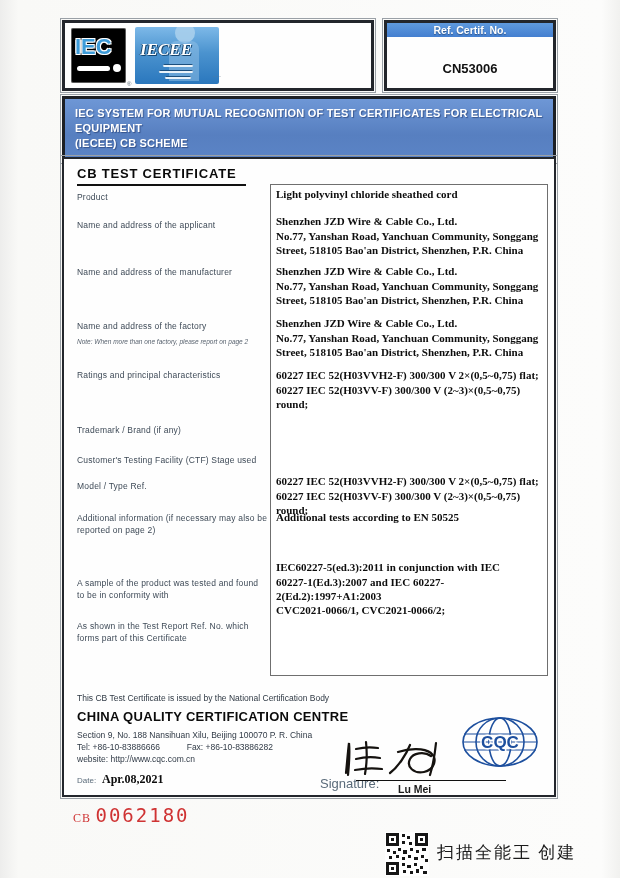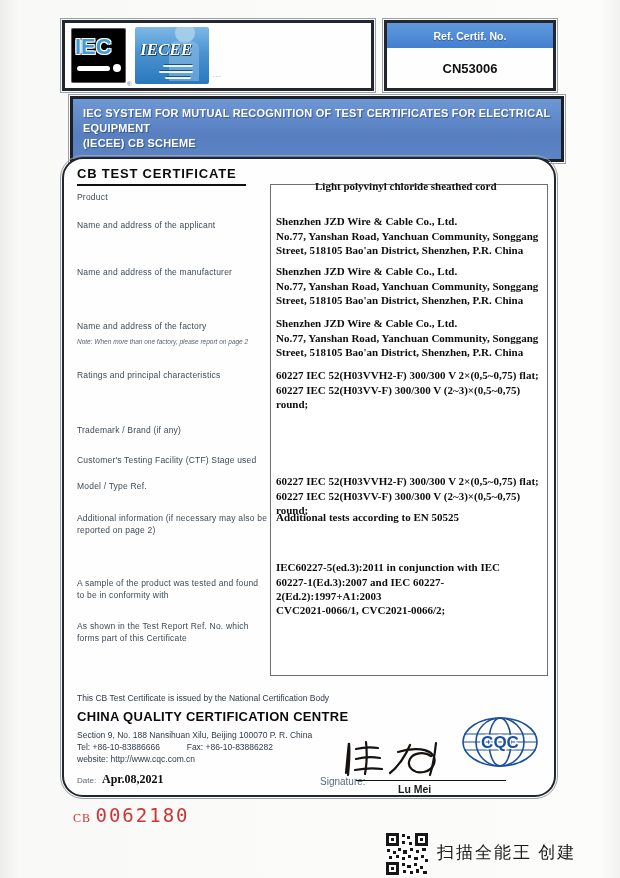--- a/index.html
+++ b/index.html
@@ -31,64 +31,64 @@
     position:absolute; left:4px; top:6px; width:47px;
     font-size:22px; font-weight:bold; letter-spacing:0px;
     color:#3d9bd8;
     text-shadow:-1px -1px 0 #fff, 1px -1px 0 #fff, -1px 1px 0 #fff, 1px 1px 0 #fff, 0 0 1px #fff;
     font-family:"Liberation Sans", sans-serif;
   }
   .iec-bar { position:absolute; left:6px; top:38px; width:33px; height:5px; background:#fff; border-radius:3px; }
   .iec-dot { position:absolute; left:42px; top:36px; width:8px; height:8px; background:#fff; border-radius:50%; }
   .iec-reg { position:absolute; left:62px; top:58px; font-size:6px; color:#5a6b7a; }
   .iecee-rect {
-    position:absolute; left:70px; top:4px; width:74px; height:57px;
+    position:absolute; left:70px; top:4px; width:84px; height:57px;
     background:linear-gradient(180deg,#7db9e8 0%, #4b93cf 45%, #2a77bd 100%);
     border-radius:2px; overflow:hidden;padding-left:44px;
   }
   .iecee-head { position:absolute; left:40px; top:-4px; width:20px; height:20px; background:#a9cfec; border-radius:50%; opacity:.9; }
   .iecee-body { position:absolute; left:34px; top:14px; width:30px; height:40px; background:#8fc0e6; border-radius:8px 8px 0 0; opacity:.55; }
   .iecee-text {
     position:absolute; left:5px; top:13px;
     font-family:"Liberation Serif", serif;
     font-style:italic; font-weight:bold; font-size:17px; color:#ffffff;
     text-shadow:1px 1px 0 #17456e, -1px 0 0 #17456e;
     letter-spacing:0px;
   }
   .iecee-line { position:absolute; height:3px; background:#eaf3fa; border-top:1px solid #1c4f7d; border-radius:2px; }
   .iecee-dots { position:absolute; left:148px; top:48px; font-size:7px; color:#6a7988; letter-spacing:1px; }
 
   
   .ref-box { left:384px; top:20px; width:172px; height:71px; }
   .ref-head {
-    position:absolute; left:0; top:0; right:0; height:25px;
+    position:absolute; left:0; top:0; right:0; height:14px;
     background:linear-gradient(180deg,#5f9ade,#447fd0);
     color:#fff; font-size:10.5px; font-weight:bold;
     display:flex; align-items:center; justify-content:center;
     text-shadow:0 1px 1px rgba(0,0,0,.35);
   }
   .ref-val {
     position:absolute; left:0; top:25px; right:0; bottom:0;
     display:flex; align-items:center; justify-content:center;
     font-family:Liberation Sans, sans-serif; font-weight:bold; font-size:13px; color:#111;
   }
 
   
   .banner {
-    left:70px; top:96px; width:494px; height:66px;
+    left:62px; top:96px; width:494px; height:66px;
     background:linear-gradient(180deg,#6e97d6 0%, #577fc0 60%, #5b84c6 100%);
     border:3px solid #1c1f24; outline:1px solid #9aa0a6; outline-offset:1px;
     padding:7px 10px;
     color:#fff; font-weight:bold; font-size:11px; line-height:1.35;
     text-shadow:1px 1px 1px rgba(20,40,90,.55);
     letter-spacing:.2px;
   }
 
   
-  .main-box { left:62px; top:157px; width:494px; height:640px; border-width:2px;border-radius:21px; }
+  .main-box { left:62px; top:157px; width:494px; height:640px; border-width:2px; }
   .cert-title {
     position:absolute; left:13px; top:7px;
     font-size:13px; font-weight:bold; color:#0a0a0a; letter-spacing:.8px;
     border-bottom:2px solid #111; padding:0 10px 3px 0;
   }
   .value-box { position:absolute; left:206px; top:25px; width:278px; height:492px; border:1px solid #6f6f6f; background:#fff; }
   .lbl {
     position:absolute; left:13px; width:192px;
     font-size:8.5px; color:#3e4a57; letter-spacing:.2px; line-height:1.4;
     white-space:pre-line;
@@ -98,21 +98,21 @@
     position:absolute; left:212px; width:266px;
     font-family:"Liberation Serif", serif; font-weight:bold; font-size:11px; color:#0d0d0d;
     line-height:1.32; white-space:pre-line;
   }
 
   .issued { position:absolute; left:13px; top:534px; font-size:8.5px; color:#2f3944; }
   .orgname { position:absolute; left:13px; top:550px; font-size:13px; font-weight:bold; color:#0b0b0b; letter-spacing:.3px; }
   .orgline { position:absolute; left:13px; font-size:8.5px; color:#303a46; }
   .date-lbl { position:absolute; left:13px; top:617px; font-size:8px; color:#5a6b7a; }
   .date-val { position:absolute; left:38px; top:613px; font-family:"Liberation Serif", serif; font-weight:bold; font-size:12px; color:#0d0d0d; }
-  .sig-lbl { position:absolute; left:256px; top:617px; font-size:10px; color:#5a6b7a; }
+  .sig-lbl { position:absolute; left:256px; top:617px; font-size:13px; color:#5a6b7a; }
   .sig-script { position:absolute; left:268px; top:580px; width:150px; height:40px; }
   .sig-line { position:absolute; left:292px; top:621px; width:150px; border-top:1.5px solid #111; }
   .sig-name { position:absolute; left:334px; top:624px; font-size:10.5px; font-weight:bold; color:#1c1c1c; }
   .cqc-logo { position:absolute; left:396px; top:556px; width:80px; height:54px; }
 
   
   .stamp { position:absolute; left:73px; top:804px; color:#cf3333; }
   .stamp-cb { font-family:"Liberation Serif", serif; font-size:12px; letter-spacing:1px; }
   .stamp-num { font-family:"DejaVu Sans Mono", monospace; font-size:19px; letter-spacing:2px; }
   .qr { position:absolute; left:385px; top:832px; width:44px; height:44px; }
@@ -147,21 +147,21 @@
 <div class="abs banner">
   <div>IEC SYSTEM FOR MUTUAL RECOGNITION OF TEST CERTIFICATES FOR ELECTRICAL EQUIPMENT</div>
   <div>(IECEE) CB SCHEME</div>
 </div>
 
 <div class="frame main-box">
   <div class="cert-title">CB TEST CERTIFICATE</div>
   <div class="value-box"></div>
 
   <div class="lbl" style="top:33px;">Product</div>
-  <div class="val" style="top:20px;margin-left:39px;">Light polyvinyl chloride sheathed cord</div>
+  <div class="val" style="top:28px;">Light polyvinyl chloride sheathed cord</div>
 
   <div class="lbl" style="top:61px;">Name and address of the applicant</div>
   <div class="val" style="top:55px;">Shenzhen JZD Wire &amp; Cable Co., Ltd.
 No.77, Yanshan Road, Yanchuan   Community, Songgang
 Street, 518105 Bao'an District, Shenzhen, P.R. China</div>
 
   <div class="lbl" style="top:108px;">Name and address of the manufacturer</div>
   <div class="val" style="top:105px;">Shenzhen JZD Wire &amp; Cable Co., Ltd.
 No.77, Yanshan Road, Yanchuan   Community, Songgang
 Street, 518105 Bao'an District, Shenzhen, P.R. China</div>

